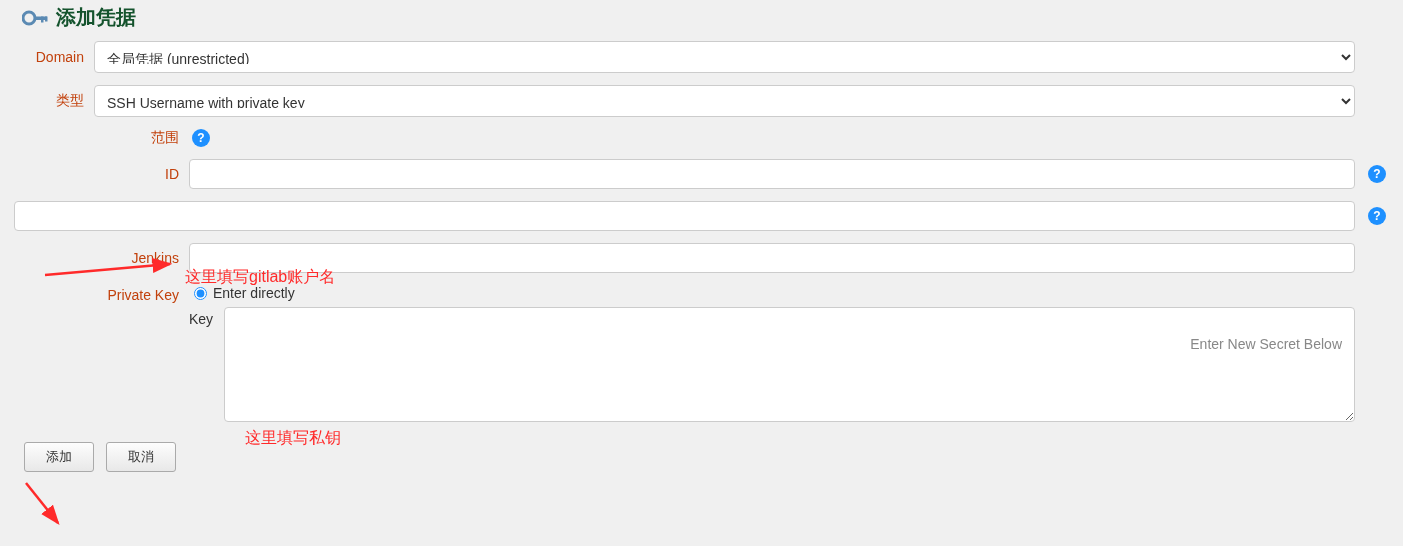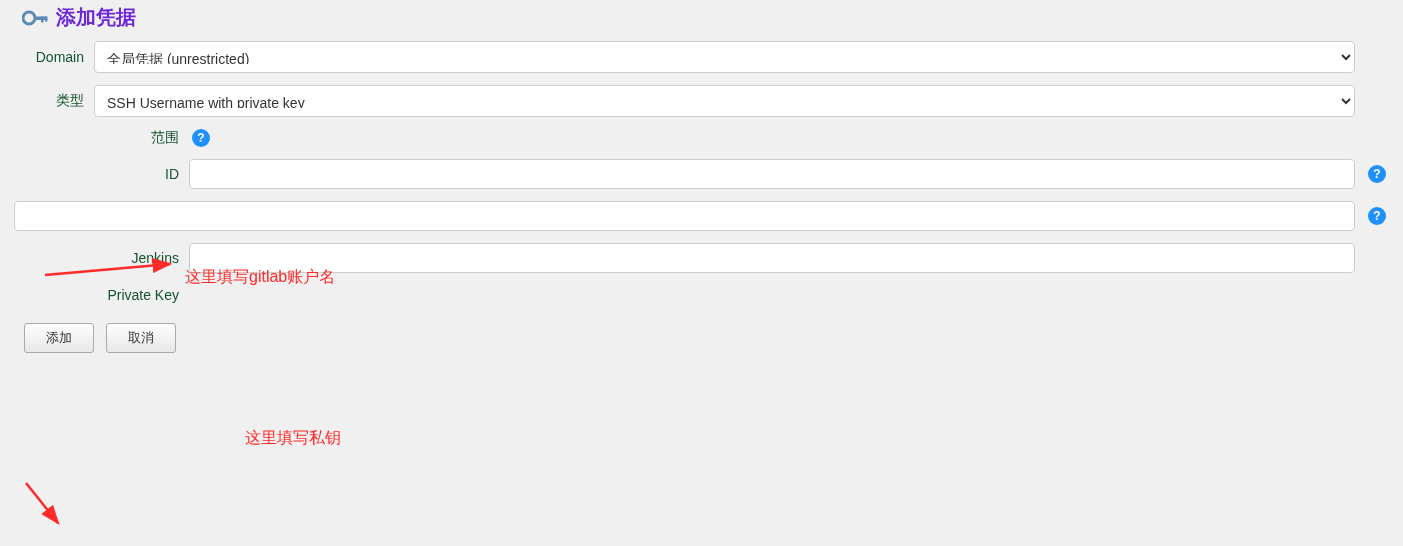--- a/index.html
+++ b/index.html
@@ -20,39 +20,39 @@
   .header {
     display: flex;
     align-items: center;
     gap: 8px;
     margin-bottom: 10px;
     padding-left: 8px;
   }
   .header h2 {
     font-size: 20px;
     font-weight: bold;
-    color: #6d28d9;
+    color: #14532d;
   }
   .key-icon {
     display: inline-flex;
     align-items: center;
   }
   .form-row {
     display: flex;
     align-items: center;
     margin-bottom: 12px;
     position: relative;
   }
   .form-row.align-top { align-items: flex-start; }
   .label-col {
     width: 80px;
     text-align: right;
     padding-right: 10px;
     font-size: 14px;
-    color: #14532d;
+    color: #c2410c;
     flex-shrink: 0;
   }
   .label-col.indent1 { width: 175px; }
   .field-col {
     flex: 1;
     padding-right: 10px;
   }
   .help-col {
     width: 24px;
     display: flex;
@@ -225,20 +225,34 @@
   <div class="form-row">
     <div class="label-col indent1">Jenkins</div>
     <div class="field-col">
       <input type="text" value="" style="">
     </div>
     <div class="help-col"></div>
   </div>
 
   <div class="form-row align-top">
     <div class="label-col indent1" style="padding-top:2px;">Private Key</div>
+    <div class="field-col">
+      <div class="radio-row radio-indent">
+        <input type="radio" checked="" style="">
+        <span>Enter directly</span>
+      </div>
+      <div class="key-block">
+        <div class="key-label">Key</div>
+        <div class="textarea-wrap">
+          <div class="textarea-box">
+            <div class="textarea-placeholder">Enter New Secret Below</div>
+          </div>
+        </div>
+      </div>
+    </div>
     <div class="help-col"></div>
   </div>
 
 
   <div class="btn-row">
     <button class="btn">添加</button>
     <button class="btn">取消</button>
   </div>
 
 </div>

